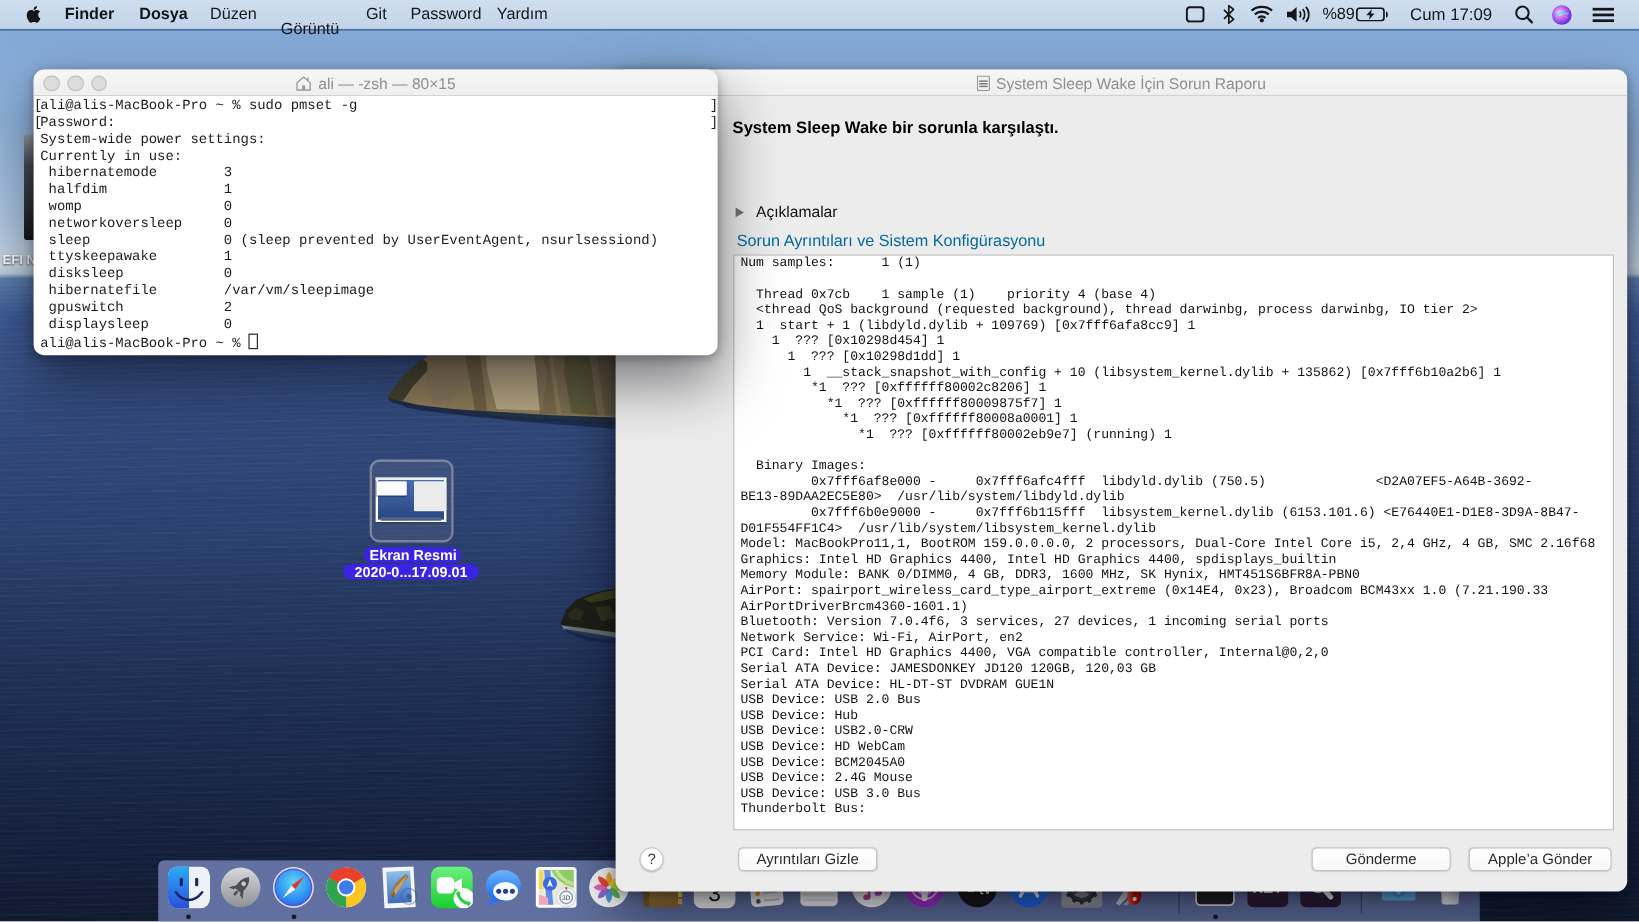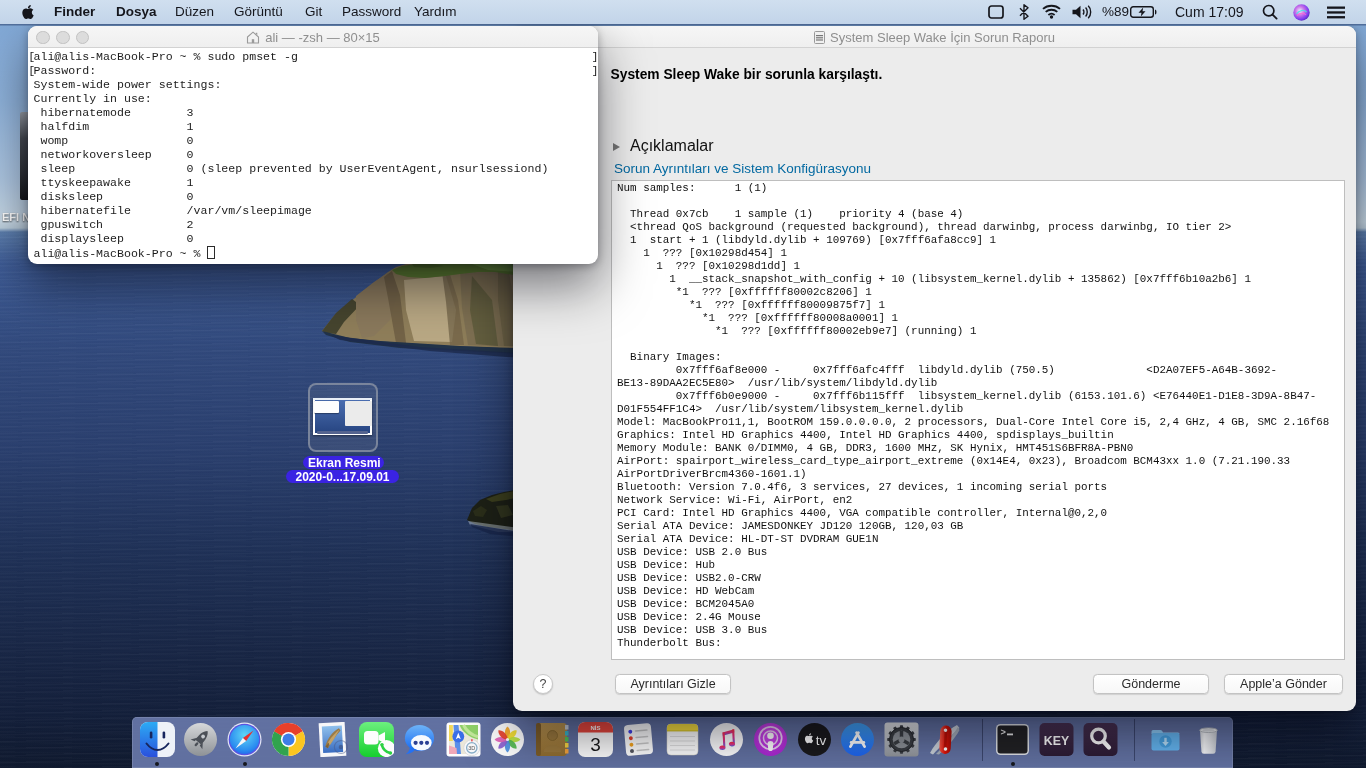--- a/index.html
+++ b/index.html
@@ -31,36 +31,36 @@
 #dicon-box{position:absolute;left:308px;top:383px;width:70px;height:69px;border-radius:8px;background:rgba(128,138,158,0.18);border:2px solid rgba(145,153,168,0.72);box-sizing:border-box;}
 #dicon-thumb{position:absolute;left:313px;top:398px;width:59px;height:37px;background:#fff;box-shadow:0 1px 2px rgba(0,0,0,.4);}
 #dicon-thumb .in{position:absolute;left:2px;top:2px;right:2px;bottom:2px;background:linear-gradient(to bottom,#4a6db0,#274581);}
 #dicon-thumb .mb{position:absolute;left:0;top:0;right:0;height:2px;background:#e8eef6;}
 #dicon-thumb .t1{position:absolute;left:1px;top:2.5px;width:25px;height:12.5px;background:#fdfdfd;border-radius:1px;box-shadow:0 0.5px 1px rgba(0,0,0,0.35);}
 #dicon-thumb .t2{position:absolute;right:0.5px;top:2.5px;width:27px;height:25px;background:#ebebeb;border-radius:1px;}
 #dicon-thumb .dk{position:absolute;left:4px;right:4px;bottom:1px;height:3px;background:#55648f;border-radius:1px;}
 .dlabel{position:absolute;background:#3a23e3;color:#fff;font-size:12px;font-weight:700;border-radius:7px;text-align:center;white-space:nowrap;line-height:14px;padding:0 5px;}
 
 
-.win{position:absolute;border-radius:9px;box-shadow:0 22px 50px rgba(0,0,10,0.5),0 2px 9px rgba(0,0,10,0.3);}
+.win{position:absolute;border-radius:9px;box-shadow:0 22px 50px rgba(0,0,10,0.5),0 2px 9px rgba(0,0,10,0.3);margin-top:32px;}
 .tbar{position:absolute;left:0;top:0;right:0;height:21px;background:linear-gradient(to bottom,#f6f6f6,#efefef);border-bottom:1px solid #d2d2d2;border-radius:9px 9px 0 0;}
 .ttext{position:absolute;top:4px;width:100%;text-align:center;font-size:13px;color:#8f8f8f;font-weight:500;}
 
 
 #term{left:28px;top:26px;width:570px;height:238px;background:#fff;}
 #term .dot{position:absolute;width:11.5px;height:11.5px;border-radius:50%;background:#dcdcdc;border:0.5px solid #c2c2c2;}
 #termtext{position:absolute;left:5.5px;top:24px;font-family:"Liberation Mono",monospace;font-size:11.6px;line-height:14px;color:#1c1c1c;white-space:pre;}
 .brk{position:absolute;}
 .cur{display:inline-block;width:6px;height:11px;border:1px solid #2b2b2b;vertical-align:-2px;}
 
 
 #report{left:513px;top:26px;width:843px;height:685px;background:#ececec;}
 #rephead{position:absolute;left:97.5px;top:41px;font-size:13.8px;font-weight:700;color:#000;}
 #reppara{position:absolute;left:97.5px;top:71.5px;font-size:11.9px;color:#232323;}
-#repdisc{position:absolute;left:100px;top:111px;font-size:16px;color:#111;}
+#repdisc{position:absolute;left:100px;top:111px;font-size:13px;color:#111;}
 #repdisc .tri{display:inline-block;width:0;height:0;border-left:7.5px solid #757575;border-top:4.8px solid transparent;border-bottom:4.8px solid transparent;margin-right:10px;}
 #repsub{position:absolute;left:101px;top:135px;font-size:13.5px;color:#0369a1;}
 #reparea{position:absolute;left:98px;top:154px;width:732px;height:478px;background:#fff;border:1px solid #bebebe;overflow:hidden;}
 #reptext{position:absolute;left:5px;top:1px;font-family:"Liberation Mono",monospace;font-size:10.9px;line-height:13px;color:#111;white-space:pre;}
 .btn{position:absolute;height:20px;background:linear-gradient(to bottom,#ffffff,#f7f7f7);border:1px solid #c3c3c3;border-radius:4.5px;font-size:12.5px;color:#2b2b2b;text-align:center;line-height:19px;box-sizing:border-box;box-shadow:0 0.5px 1px rgba(0,0,0,0.12);}
 #helpbtn{position:absolute;left:20px;top:648px;width:20px;height:20px;border-radius:50%;background:#fff;border:1px solid #c9c9c9;box-sizing:border-box;text-align:center;line-height:18px;font-size:12.5px;color:#444;box-shadow:0 1px 1.5px rgba(0,0,0,0.18);}
 
 
 #dock{position:absolute;left:132px;top:717px;width:1101px;height:51px;background:rgba(108,124,175,0.88);border-radius:5px 5px 0 0;box-shadow:inset 0 0 0 0.5px rgba(255,255,255,0.25);}
 .dkic{position:absolute;top:722px;width:35px;height:35px;}
@@ -515,21 +515,21 @@
 ali@alis-MacBook-Pro ~ % <span class="cur"></span></div>
   </div>
 
   <div id="menubar">
     <svg class="mi" style="left:21px;top:4px;" width="14" height="16" viewBox="0 0 24 24">
         <path fill="#15161c" d="M12.152 6.896c-.948 0-2.415-1.078-3.96-1.04-2.04.027-3.91 1.183-4.961 3.014-2.117 3.675-.546 9.103 1.519 12.09 1.013 1.454 2.208 3.09 3.792 3.031 1.52-.065 2.09-.987 3.935-.987 1.831 0 2.35.987 3.96.948 1.637-.026 2.676-1.48 3.676-2.948 1.156-1.688 1.636-3.325 1.662-3.415-.039-.013-3.182-1.221-3.22-4.857-.026-3.04 2.48-4.494 2.597-4.559-1.429-2.09-3.623-2.324-4.39-2.376-2-.156-3.675 1.09-4.61 1.09zM15.53 3.83c.843-1.012 1.4-2.427 1.245-3.83-1.207.052-2.662.805-3.532 1.818-.78.896-1.454 2.338-1.273 3.714 1.338.104 2.715-.688 3.56-1.702"></path>
       </svg>
     <div class="mi b" style="left:54px;">Finder</div>
     <div class="mi" style="left:116px;font-weight:bold;">Dosya</div>
     <div class="mi" style="left:175px;">Düzen</div>
-    <div class="mi" style="left:234px;">Görüntü</div>
+    <div class="mi" style="left:234px;margin-top:12px;">Görüntü</div>
     <div class="mi" style="left:305px;">Git</div>
     <div class="mi" style="left:342px;">Password</div>
     <div class="mi" style="left:414px;">Yardım</div>
     <div id="statusicons">
 <svg class="mi" style="left:988px;top:5px;" width="16" height="14" viewBox="0 0 16 14">
           <rect x="1" y="1" width="14" height="12" rx="2.5" fill="none" stroke="#15161c" stroke-width="1.7"></rect>
         </svg>
 <svg class="mi" style="left:1019px;top:4px;" width="10" height="16" viewBox="0 0 10 16">
           <path d="M1 4.3 L9 12.2 L5 15.3 L5 0.7 L9 3.8 L1 11.7" stroke="#15161c" stroke-width="1.4" fill="none" stroke-linejoin="round"></path>
         </svg>

